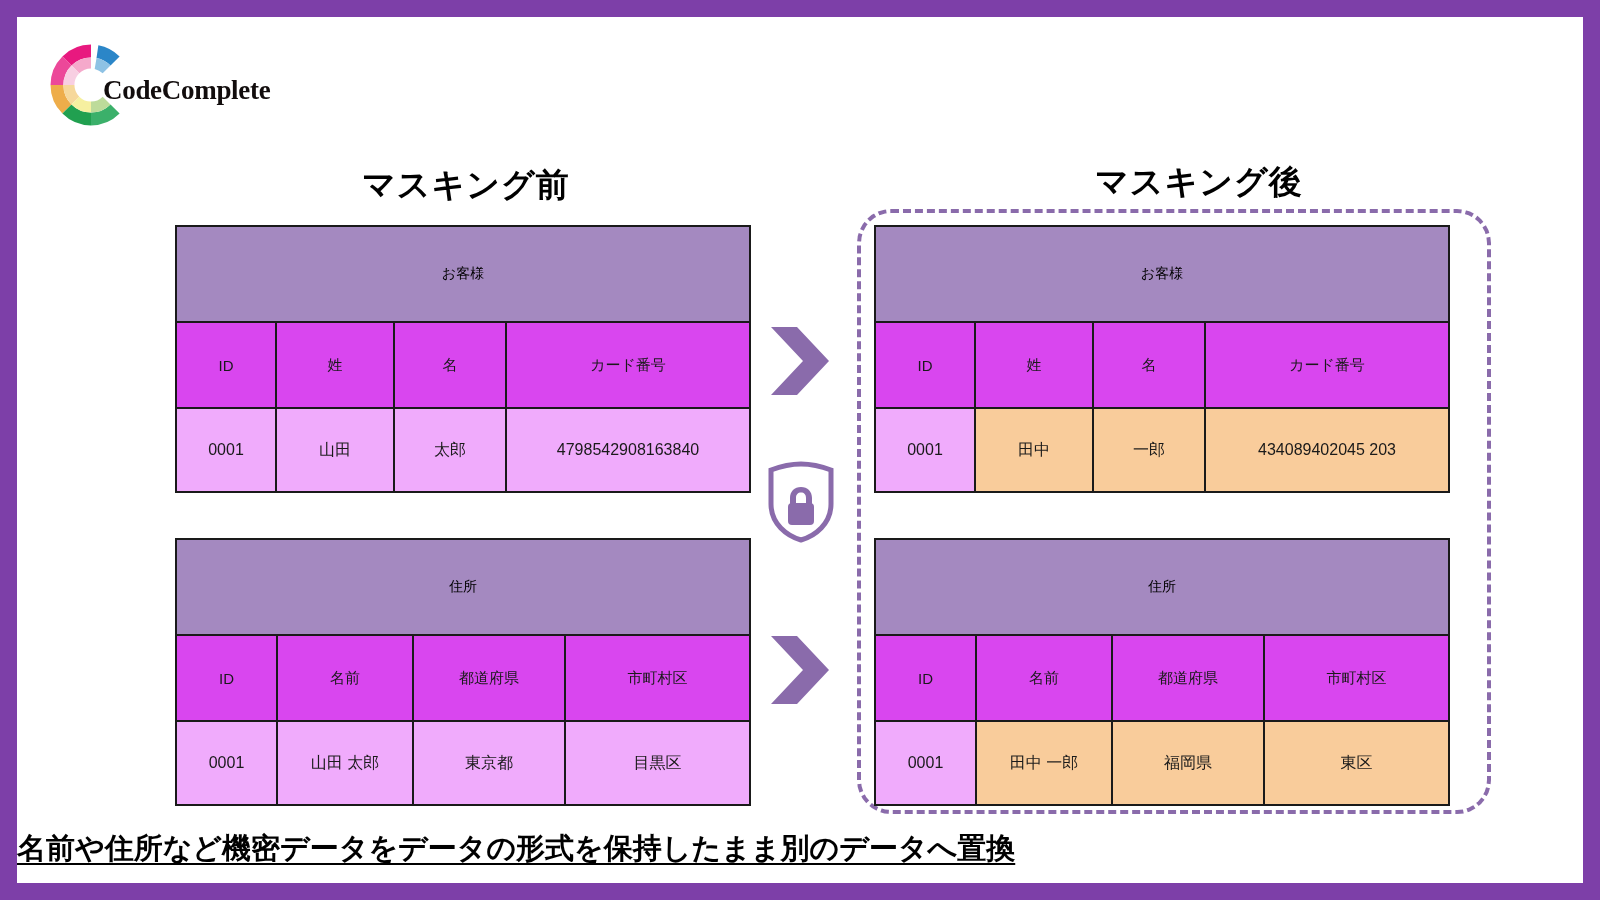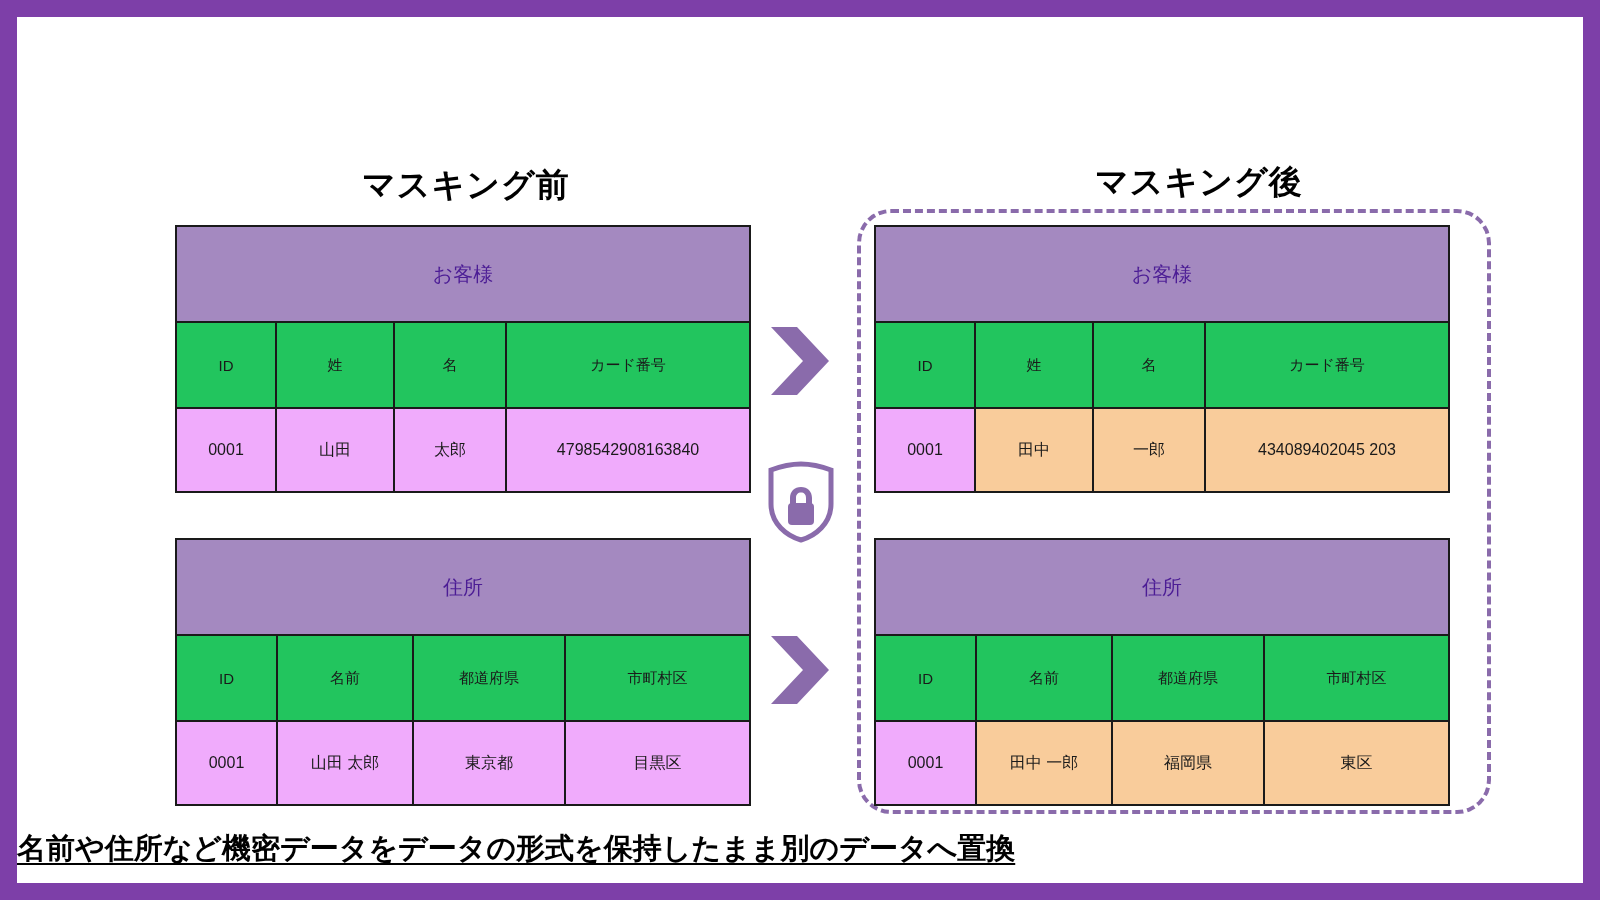--- a/index.html
+++ b/index.html
@@ -90,27 +90,27 @@
   .tbl td {
     border: 2px solid #1a1a1a;
     text-align: center;
     vertical-align: middle;
     font-size: 15px;
     color: #1a1a1a;
     padding: 0;
   }
   .tbl .title-row td {
     background: #a489c0;
-    color: #4c1d95;
+    color: #000000;
     height: 94px;
-    font-size: 20px;
+    font-size: 14px;
     margin-top: 22px;
   }
   .tbl .head-row td {
-    background: #22c55e;
+    background: #d946ef;
     height: 84px;
   }
   .tbl .data-row td {
     background: #f0abfc;
     height: 82px;
     font-size: 16px;
   }
   .tbl .data-row td.masked {
     background: #f9cc9b;
   }
@@ -153,20 +153,41 @@
     text-underline-offset: 5px;
     white-space: nowrap;
   }
 </style>
 </head>
 <body>
 
 <div id="slide">
   <div id="canvas">
 
+    <div id="logo">
+      <svg id="logo-mark" viewBox="0 0 100 100">
+        <g transform="translate(50,50)">
+
+          <path d="M 0,-44 A 44,44 0 0 0 -31.1,-31.1 L -21.2,-21.2 A 30,30 0 0 1 0,-30 Z" fill="#e8197f"></path>
+          <path d="M -31.1,-31.1 A 44,44 0 0 0 -44,0 L -30,0 A 30,30 0 0 1 -21.2,-21.2 Z" fill="#ec4899"></path>
+          <path d="M -44,0 A 44,44 0 0 0 -31.1,31.1 L -21.2,21.2 A 30,30 0 0 1 -30,0 Z" fill="#eead4a"></path>
+          <path d="M -31.1,31.1 A 44,44 0 0 0 0,44 L 0,30 A 30,30 0 0 1 -21.2,21.2 Z" fill="#21a050"></path>
+          <path d="M 0,44 A 44,44 0 0 0 31.1,31.1 L 21.2,21.2 A 30,30 0 0 1 0,30 Z" fill="#3bb06a"></path>
+          <path d="M 8,-43.3 A 44,44 0 0 1 31.1,-31.1 L 21.2,-21.2 A 30,30 0 0 0 6,-29.4 Z" fill="#2b86c8"></path>
+
+          <path d="M 0,-30 A 30,30 0 0 0 -21.2,-21.2 L -12.7,-12.7 A 18,18 0 0 1 0,-18 Z" fill="#f5a9cb"></path>
+          <path d="M -21.2,-21.2 A 30,30 0 0 0 -30,0 L -18,0 A 18,18 0 0 1 -12.7,-12.7 Z" fill="#f8cfe2"></path>
+          <path d="M -30,0 A 30,30 0 0 0 -21.2,21.2 L -12.7,12.7 A 18,18 0 0 1 -18,0 Z" fill="#f6d89b"></path>
+          <path d="M -21.2,21.2 A 30,30 0 0 0 0,30 L 0,18 A 18,18 0 0 1 -12.7,12.7 Z" fill="#f6f0a0"></path>
+          <path d="M 0,30 A 30,30 0 0 0 21.2,21.2 L 12.7,12.7 A 18,18 0 0 1 0,18 Z" fill="#bddb9a"></path>
+          <path d="M 6,-29.4 A 30,30 0 0 1 21.2,-21.2 L 12.7,-12.7 A 18,18 0 0 0 4,-17.5 Z" fill="#8ec2e4"></path>
+        </g>
+      </svg>
+      <div id="logo-text">CodeComplete</div>
+    </div>
 
     <div class="section-title" id="title-before">マスキング前</div>
     <div class="section-title" id="title-after">マスキング後</div>
 
     <div id="masked-region"></div>
 
     <table class="tbl" id="tbl-customer-before">
       <colgroup>
           <col style="width:100px">
           <col style="width:118px">

